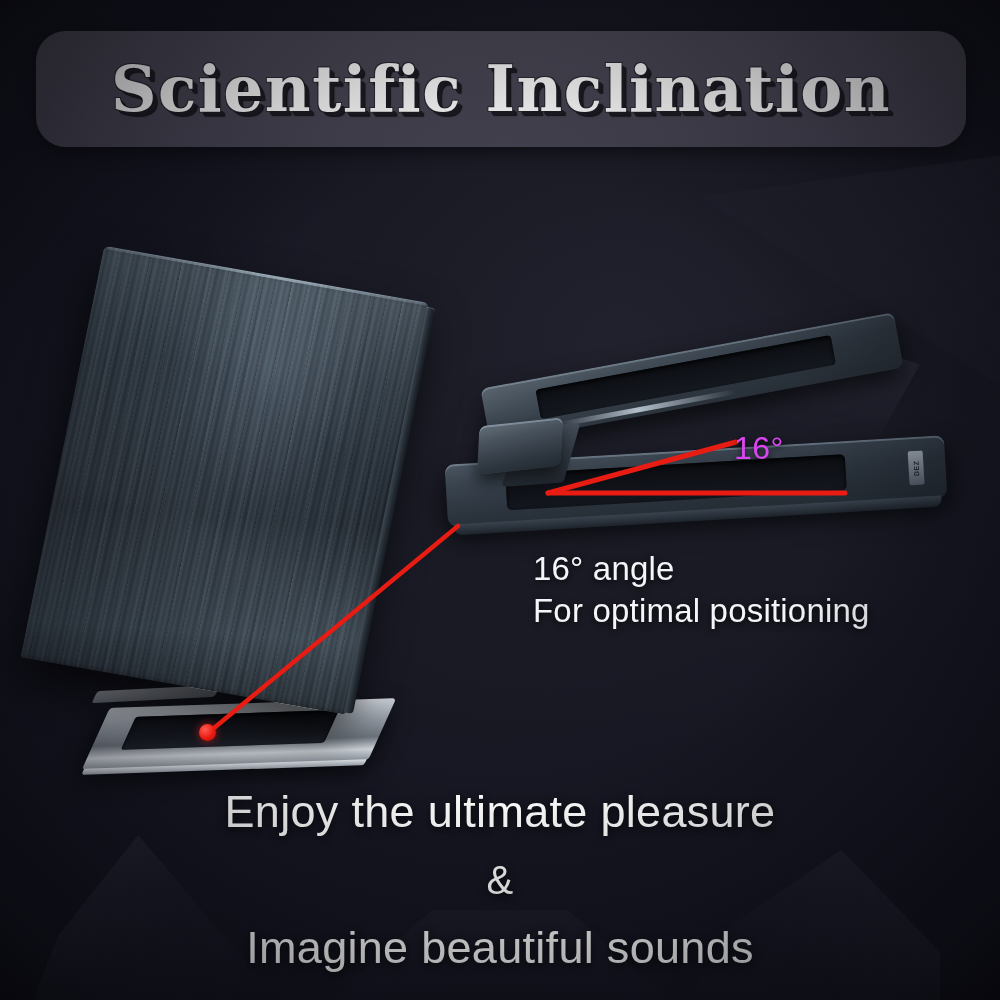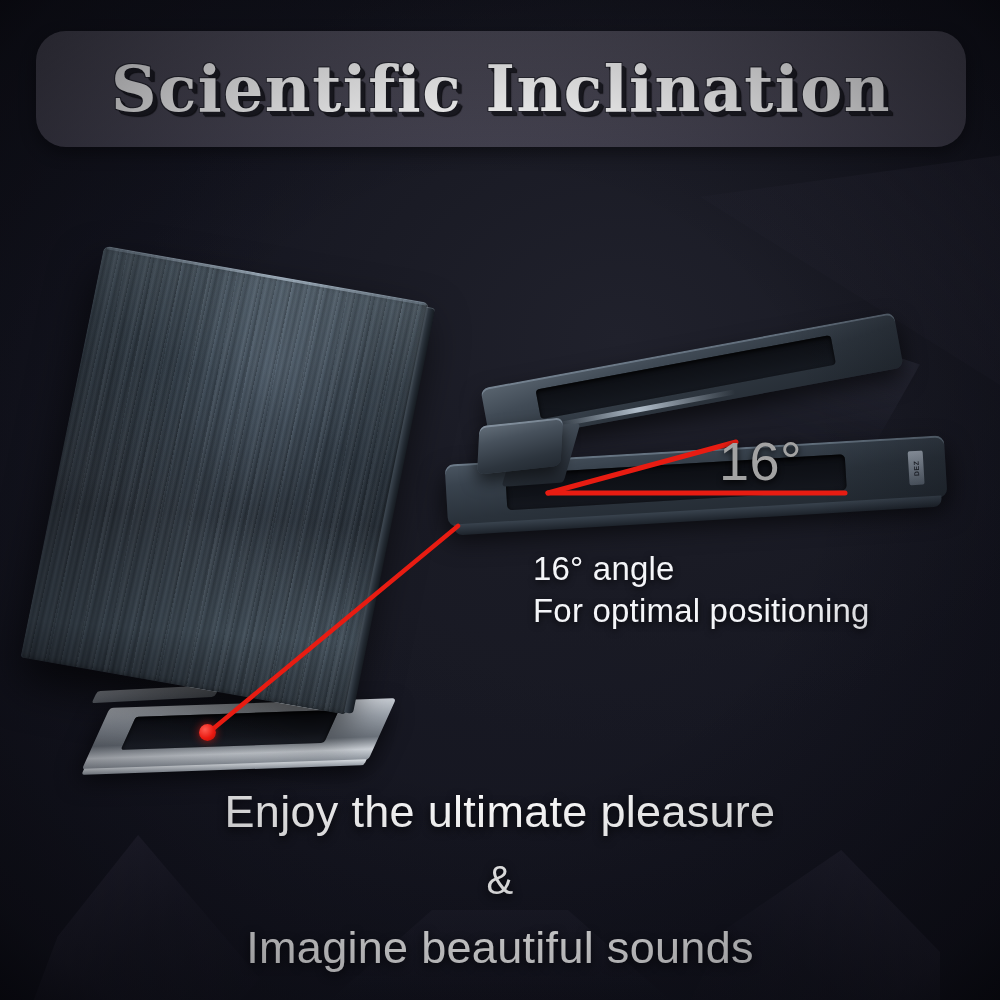--- a/index.html
+++ b/index.html
@@ -351,25 +351,25 @@
     position: absolute;
     left: 0;
     top: 0;
     width: 530px;
     height: 225px;
     pointer-events: none;
     z-index: 4;
   }
   .angle-label {
     position: absolute;
-    left: 279px;
+    left: 294px;
     top: 100px;
-    font-size: 54px;
+    font-size: 32px;
     font-weight: 400;
-    color: #a3a3a3;
+    color: #d946ef;
     letter-spacing: 0.5px;
     text-shadow: 0 2px 6px rgba(0,0,0,0.85);
     z-index: 5;
   }
 
   
   .caption {
     position: absolute;
     left: 533px;
     top: 548px;

